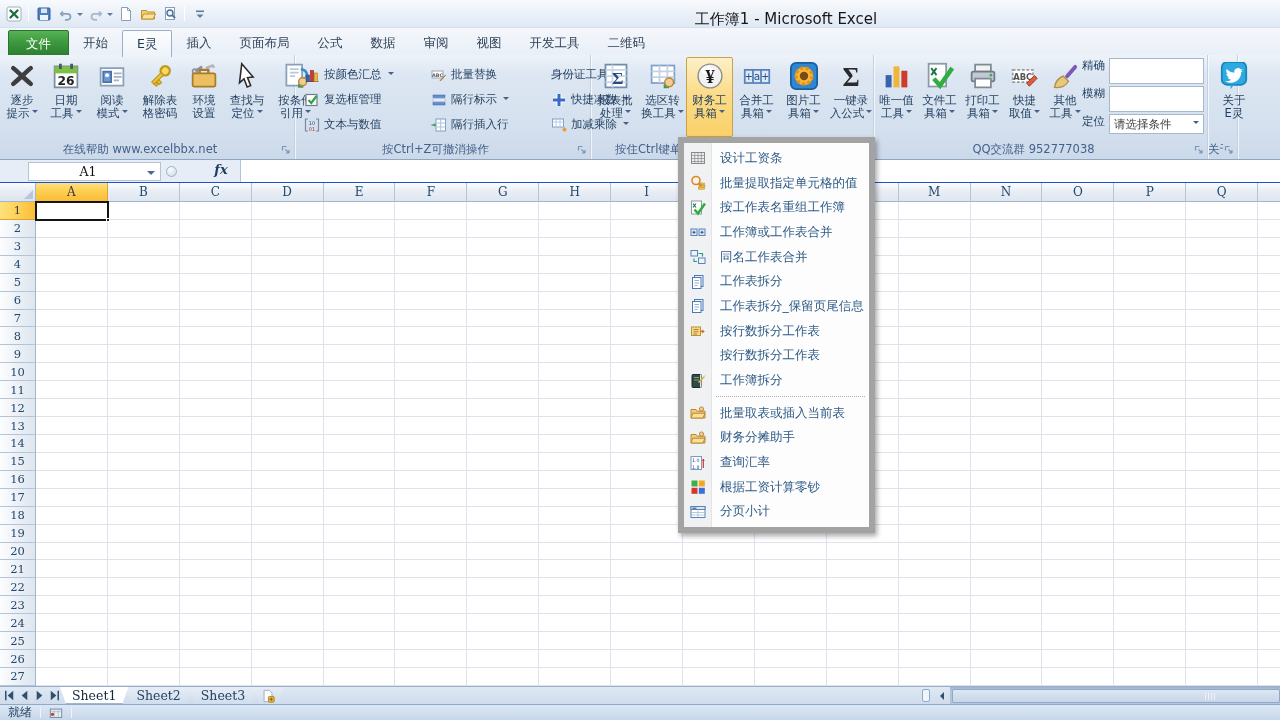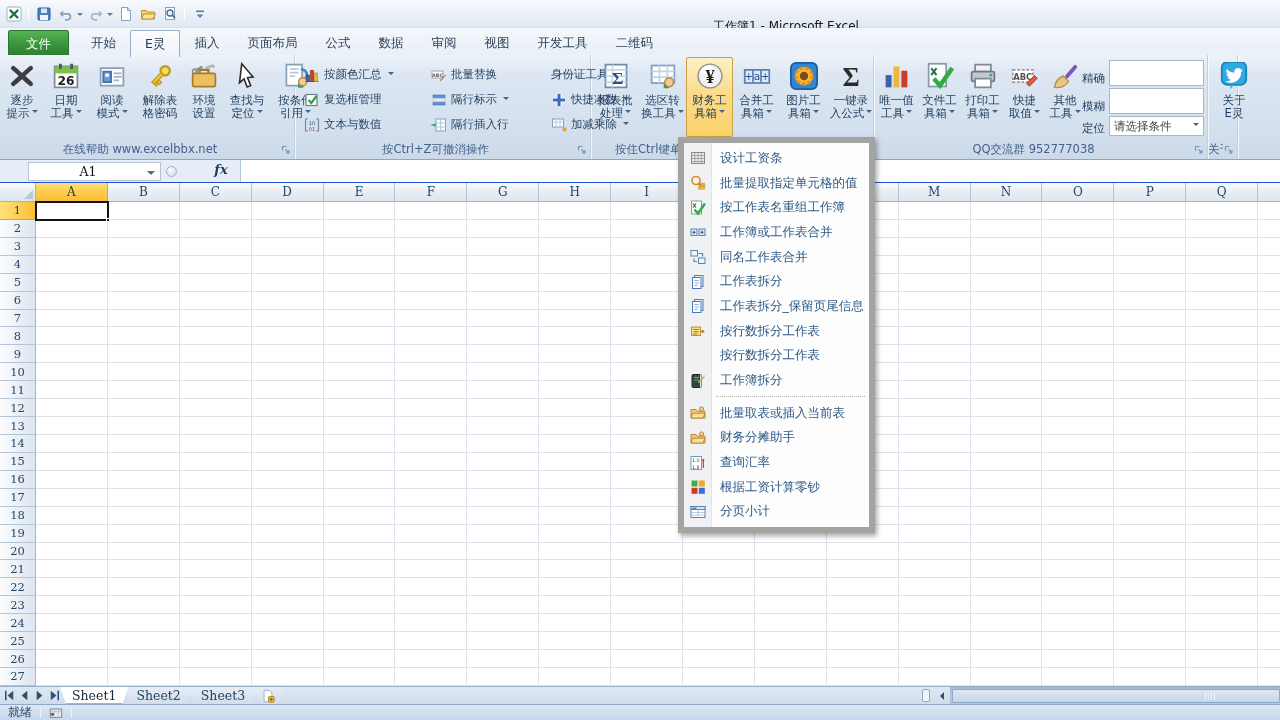--- a/index.html
+++ b/index.html
@@ -5,43 +5,43 @@
 *{margin:0;padding:0;box-sizing:border-box}
 html,body{width:1280px;height:720px;overflow:hidden}
 body{font-family:"DejaVu Sans","Liberation Sans",sans-serif;font-size:12px;color:#1f3c5d}
 #app{position:relative;width:1280px;height:720px;background:#fff;overflow:hidden}
 
 .titlebar{position:absolute;left:0;top:0;width:100%;height:28px;background:linear-gradient(#f8fafd,#eaf0f8 55%,#dfe8f3);border-bottom:1px solid #d6e0ec}
 .qat{position:absolute;left:4px;top:4px;display:flex;align-items:center;gap:3px}
 .qicon{width:19px;height:19px;display:flex;align-items:center;justify-content:center}
 .qat .qsep{width:1px;height:15px;background:#c3cfdd;border-right:1px solid #fff;margin:0 2px}
 .qcaret{width:0;height:0;border:3px solid transparent;border-top-color:#5d7da3;margin-left:-1px;margin-top:4px}
-.wtitle{position:absolute;top:18px;left:786px;transform:translateX(-50%);font-size:12px;color:#161616;white-space:nowrap}
+.wtitle{position:absolute;top:10px;left:786px;transform:translateX(-50%);font-size:15px;color:#161616;white-space:nowrap}
 
 .tabrow{position:absolute;left:0;top:28px;width:100%;height:28px;background:linear-gradient(#f4f7fb,#e9eff8);display:flex;align-items:flex-end;padding-left:8px}
 .rtab{height:26px;line-height:25px;padding:0 14px;font-size:12.5px;color:#2f4156;white-space:nowrap;border-radius:2px 2px 0 0}
-.rtab.file{background:linear-gradient(#57b356,#3e9a3e 45%,#2d7f31);color:#fff;border:1px solid #2a7330;padding:0 17px;margin-right:8px}
+.rtab.file{background:linear-gradient(#57b356,#3e9a3e 45%,#2d7f31);color:#fff;border:1px solid #2a7330;padding:0 17px;margin-right:0}
 .rtab.active{background:linear-gradient(#fcfdfe,#eef3f9);border:1px solid #9ab0ca;border-bottom:none;height:27px;margin-bottom:-1px;z-index:3;position:relative;color:#21384f}
 
 .ribbon{position:absolute;left:0;top:55px;width:100%;height:105px;background:linear-gradient(#eef3f9,#dde7f3 18%,#d4e0ee 70%,#ccd9e9);border-bottom:1px solid #8ea6c4;display:flex}
 .rgroup{position:relative;height:100%;border-right:1px solid #c2d0e2;box-shadow:1px 0 0 rgba(255,255,255,.7)}
 .gcontent{position:absolute;left:0;right:0;top:2px;bottom:20px;display:flex;align-items:flex-start;padding:0 1px}
 .glabel{position:absolute;left:0;right:14px;bottom:2px;height:15px;text-align:center;font-size:11.5px;color:#44618c;white-space:nowrap;overflow:hidden}
 .glabel.cut{text-align:left;padding-left:24px}
 .launch{position:absolute;right:2px;bottom:3px;width:12px;height:12px}
 .bigbtn{display:flex;flex-direction:column;align-items:center;padding-top:3px;height:80px;border:1px solid transparent;border-radius:2px;text-align:center;font-size:11.5px;line-height:13px;color:#1f3c5d;flex:none}
 .bigbtn .bicon{width:30px;height:30px;display:flex;align-items:center;justify-content:center;margin-bottom:3px}
 .bigbtn.hl{background:linear-gradient(#fdf0c8,#fbdc8a 45%,#fbd169);border:1px solid #c8a244}
 .car{display:inline-block;width:0;height:0;border:3.2px solid transparent;border-top-color:#44618a;margin-left:2px;vertical-align:1px}
 .g2{display:flex;flex-direction:column;padding:5px 0 0 8px}
 .g2row{display:flex;height:25px;align-items:center}
 .g2item{display:flex;align-items:center;gap:4px;font-size:11.5px;color:#1f3c5d;white-space:nowrap}
 .g2 .c0{width:127px}.g2 .c1{width:120px}
 .locate{position:absolute;left:208px;top:1px;width:126px;font-size:11.5px}
-.locrow{display:flex;align-items:flex-end}
+.locrow{display:flex;align-items:flex-start}
 .loclab{width:27px;color:#1f3c5d;flex:none}
 .locinput{width:95px;height:26px;background:#fff;border:1px solid #a7b8ca}
 .locsel{width:95px;height:20px;background:#fff;border:1px solid #a7b8ca;display:flex;align-items:center;font-size:11.5px;color:#444;padding-left:4px;justify-content:space-between}
 .locsel .car{margin-right:4px}
 
 .fbar{position:absolute;left:0;top:160px;width:100%;height:23px;background:#e7edf6;border-bottom:1px solid #1d4ed8}
 .namebox{position:absolute;left:28px;top:2px;width:133px;height:19px;background:#fff;border:1px solid #b3c4d6;display:flex;align-items:center;font-family:"DejaVu Serif","Liberation Serif",serif;font-size:12.5px;color:#111}
 .namebox span.val{flex:1;text-align:center}
 .nb-caret{width:0;height:0;border:4px solid transparent;border-top-color:#4a6a8c;margin:6px 5px 0 0}
 .nb-circle{position:absolute;left:166px;top:6px;width:11px;height:11px;border-radius:50%;background:radial-gradient(circle at 35% 30%,#fbfdfe,#cbd6e3);border:1px solid #9fb2c8}

